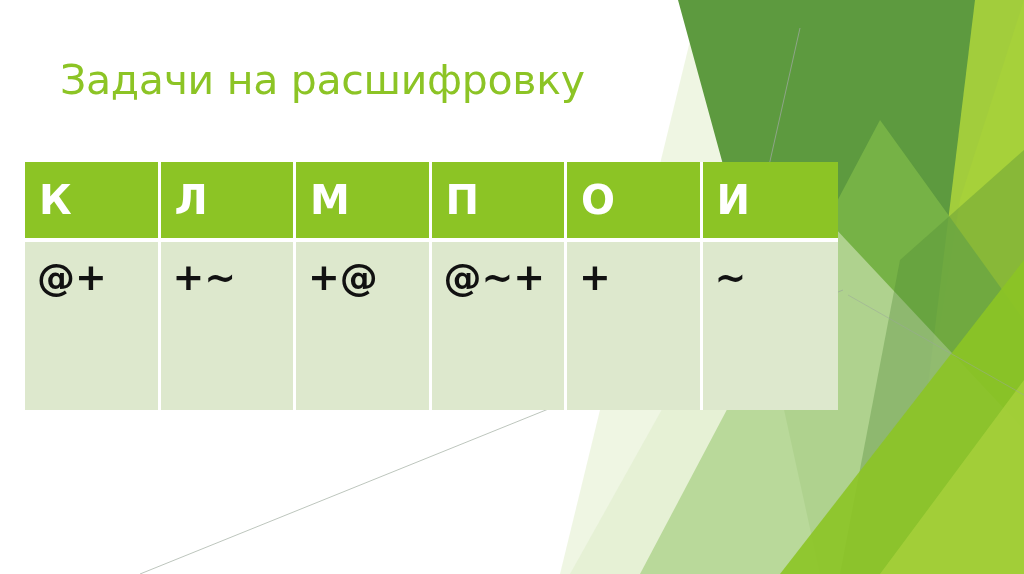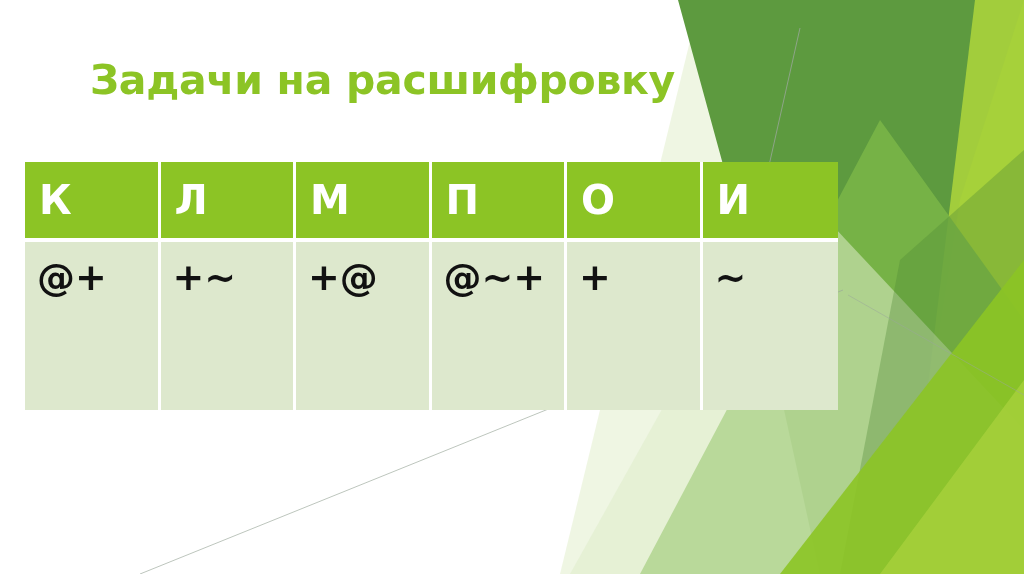--- a/index.html
+++ b/index.html
@@ -23,26 +23,25 @@
     left: 0;
     width: 1024px;
     height: 574px;
     pointer-events: none;
   }
   #slide-title {
     position: absolute;
     left: 60px;
     top: 56px;
     font-size: 41px;
-    font-weight: bold;
+    font-weight: normal;
     color: #8cc425;
     letter-spacing: -0.3px;
     white-space: nowrap;
     font-family: "DejaVu Sans", sans-serif;
-    margin-left: 30px;
   }
   #cipher-table {
     position: absolute;
     left: 25px;
     top: 162px;
     width: 813px;
     border-collapse: separate;
     border-spacing: 0;
     table-layout: fixed;
   }

